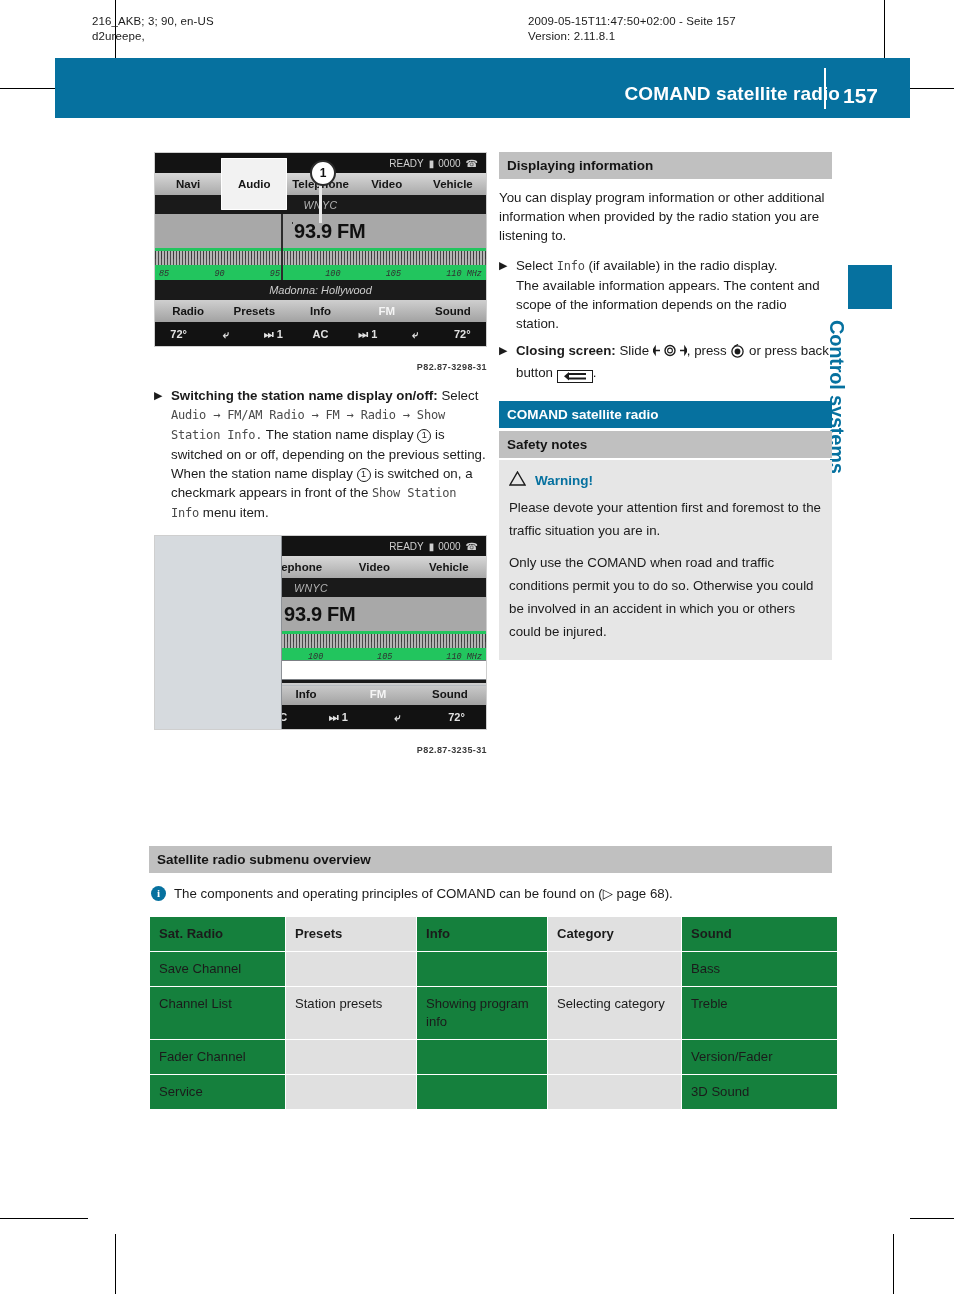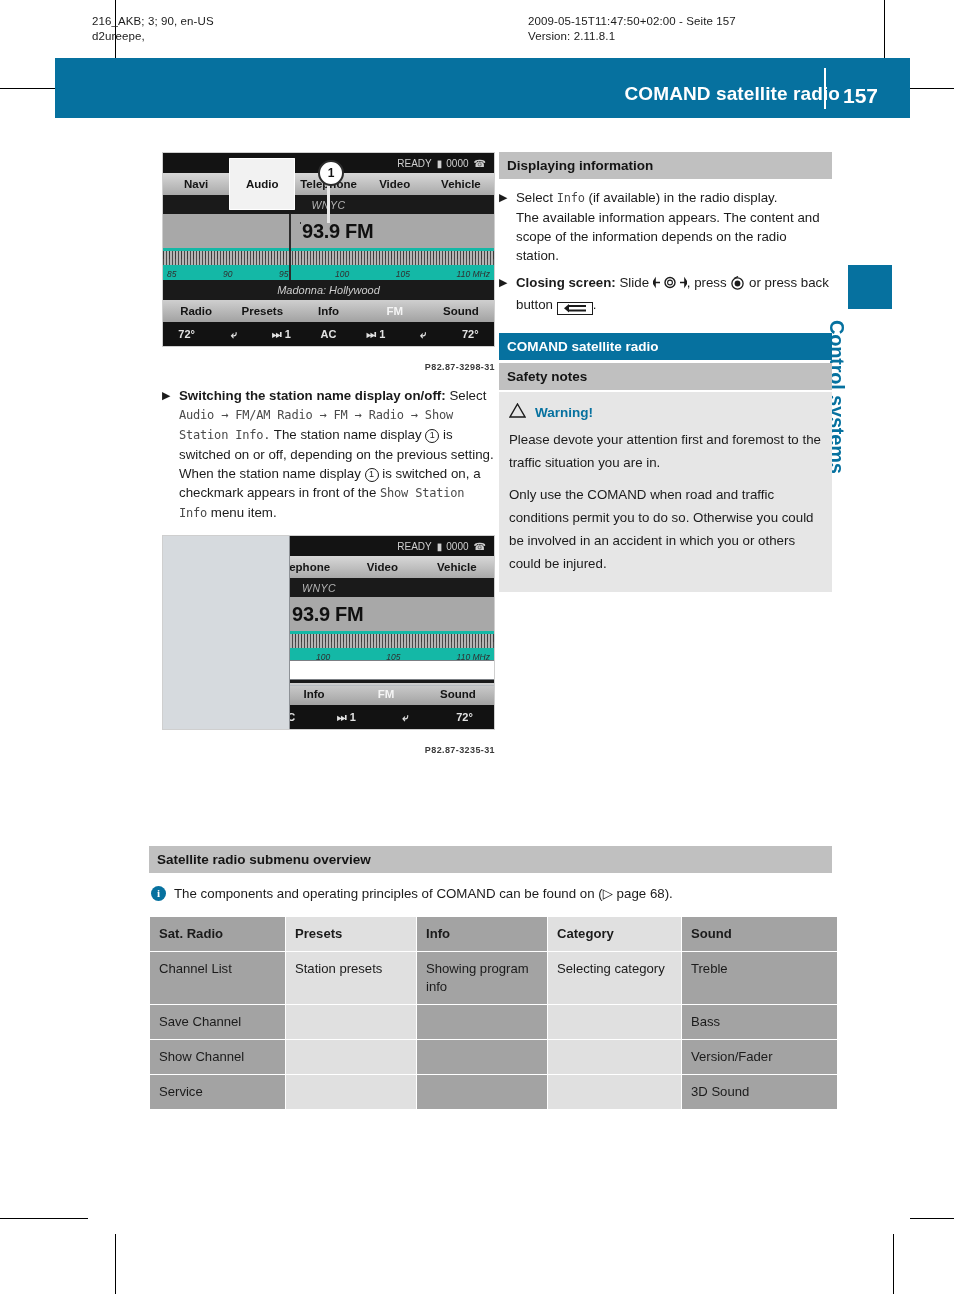--- a/index.html
+++ b/index.html
@@ -102,21 +102,21 @@
     transform: rotate(90deg);
     font-size: 20px;
     font-weight: bold;
     color: #06719f;
     letter-spacing: -0.2px;
     white-space: nowrap;
   }
 
   
   .col { position: absolute; width: 333px; }
-  .col-left  { left: 162px; top: 152px; }
+  .col-left  { left: 154px; top: 152px; }
   .col-right { left: 499px; top: 152px; }
 
   
   .screenshot {
     width: 333px;
     background: #ffffff;
     position: relative;
     font-family: "Liberation Sans", sans-serif;
   }
   .shot-caption {
@@ -196,23 +196,24 @@
     position: absolute;
     left: 41%;
     font-size: 20px;
     font-weight: bold;
     color: #101010;
     letter-spacing: -0.3px;
   }
   .cmd-freq .tick { font-size: 11px; vertical-align: top; }
   .cmd-scale {
     height: 32px;
-    background: #14b8a6;
+    background: #22c55e;
     position: relative;
     overflow: hidden;
+    font-family: Liberation Mono, monospace;
   }
   .cmd-scale .band {
     position: absolute;
     left: 0; right: 0; top: 3px;
     height: 14px;
     background: repeating-linear-gradient(90deg,#4a4a4a 0 1px,#b5b5b5 1px 3px);
   }
   .cmd-scale .band2 {
     position: absolute;
     left: 0; right: 0; top: 3px;
@@ -461,21 +462,21 @@
   table.grid th, table.grid td {
     font-size: 13.1px;
     line-height: 18px;
     padding: 8px 9px;
     text-align: left;
     vertical-align: top;
     color: #1b1b1b;
     font-weight: normal;
   }
   table.grid th { font-weight: bold; }
-  .cA { background: #a3a3a3; }
+  .cA { background: #15803d; }
   .cB { background: #e0e0e0; }
 </style>
 </head>
 <body>
 
 <div class="crop crop-v" style="left:115px; top:0px; height:58px;"></div>
 <div class="crop crop-h" style="left:0px; top:88px;"></div>
 <div class="crop crop-v" style="left:115px; top:1234px; height:60px;"></div>
 <div class="crop crop-h" style="left:0px; top:1218px;"></div>
 <div class="crop crop-v" style="left:893px; top:1234px; height:60px;"></div>
@@ -637,20 +638,21 @@
     </div>
     <div class="shot-caption">P82.87-3235-31</div>
   </div>
 
 </div>
 
 <div class="col col-right">
 
   <div class="sec-head">Displaying information</div>
 
+  <p class="body">You can display program information or other additional information when provided by the radio station you are listening to.</p>
 
   <div class="step">
     <span class="bullet">▶</span>
     <span>Select</span>
     <span class="mono">Info</span>
     <span>(if available) in the radio display.</span><br>
     <span>The available information appears. The content and scope of the information depends on the radio station.</span>
   </div>
 
   <div class="step">
@@ -719,35 +721,35 @@
       <tr>
         <th class="cA">Sat. Radio</th>
         <th class="cB">Presets</th>
         <th class="cA">Info</th>
         <th class="cB">Category</th>
         <th class="cA">Sound</th>
       </tr>
     </thead>
     <tbody>
       <tr>
+        <td class="cA">Save Channel</td>
+        <td class="cB"></td>
+        <td class="cA"></td>
+        <td class="cB"></td>
+        <td class="cA">Bass</td>
+      </tr>
+      <tr>
         <td class="cA">Channel List</td>
         <td class="cB">Station presets</td>
         <td class="cA">Showing program info</td>
         <td class="cB">Selecting category</td>
         <td class="cA">Treble</td>
       </tr>
       <tr>
-        <td class="cA">Save Channel</td>
-        <td class="cB"></td>
-        <td class="cA"></td>
-        <td class="cB"></td>
-        <td class="cA">Bass</td>
-      </tr>
-      <tr>
-        <td class="cA">Show Channel</td>
+        <td class="cA">Fader Channel</td>
         <td class="cB"></td>
         <td class="cA"></td>
         <td class="cB"></td>
         <td class="cA">Version/Fader</td>
       </tr>
       <tr>
         <td class="cA">Service</td>
         <td class="cB"></td>
         <td class="cA"></td>
         <td class="cB"></td>

